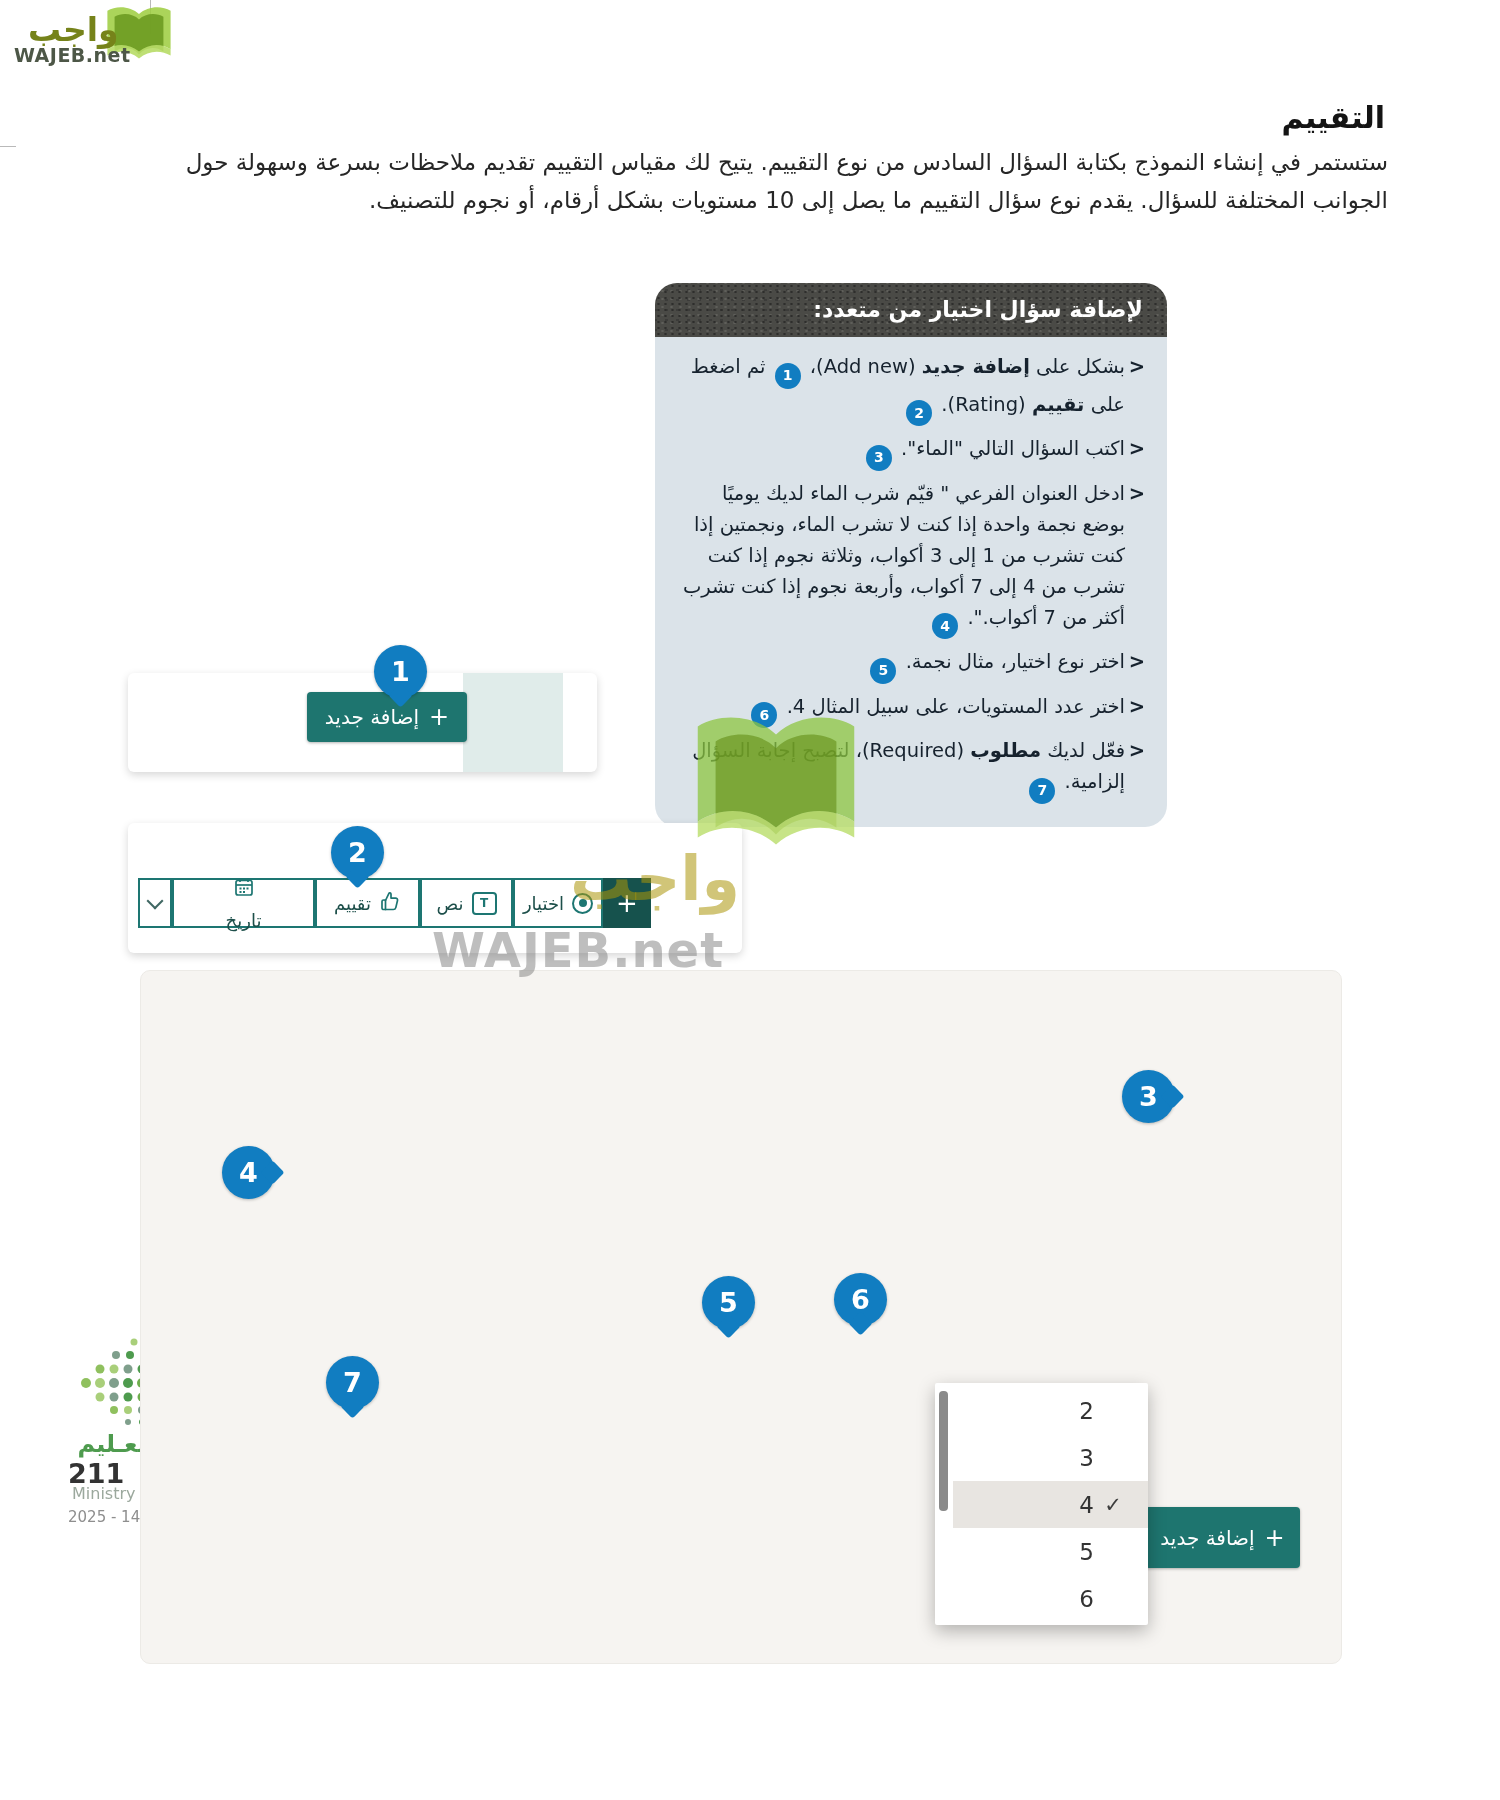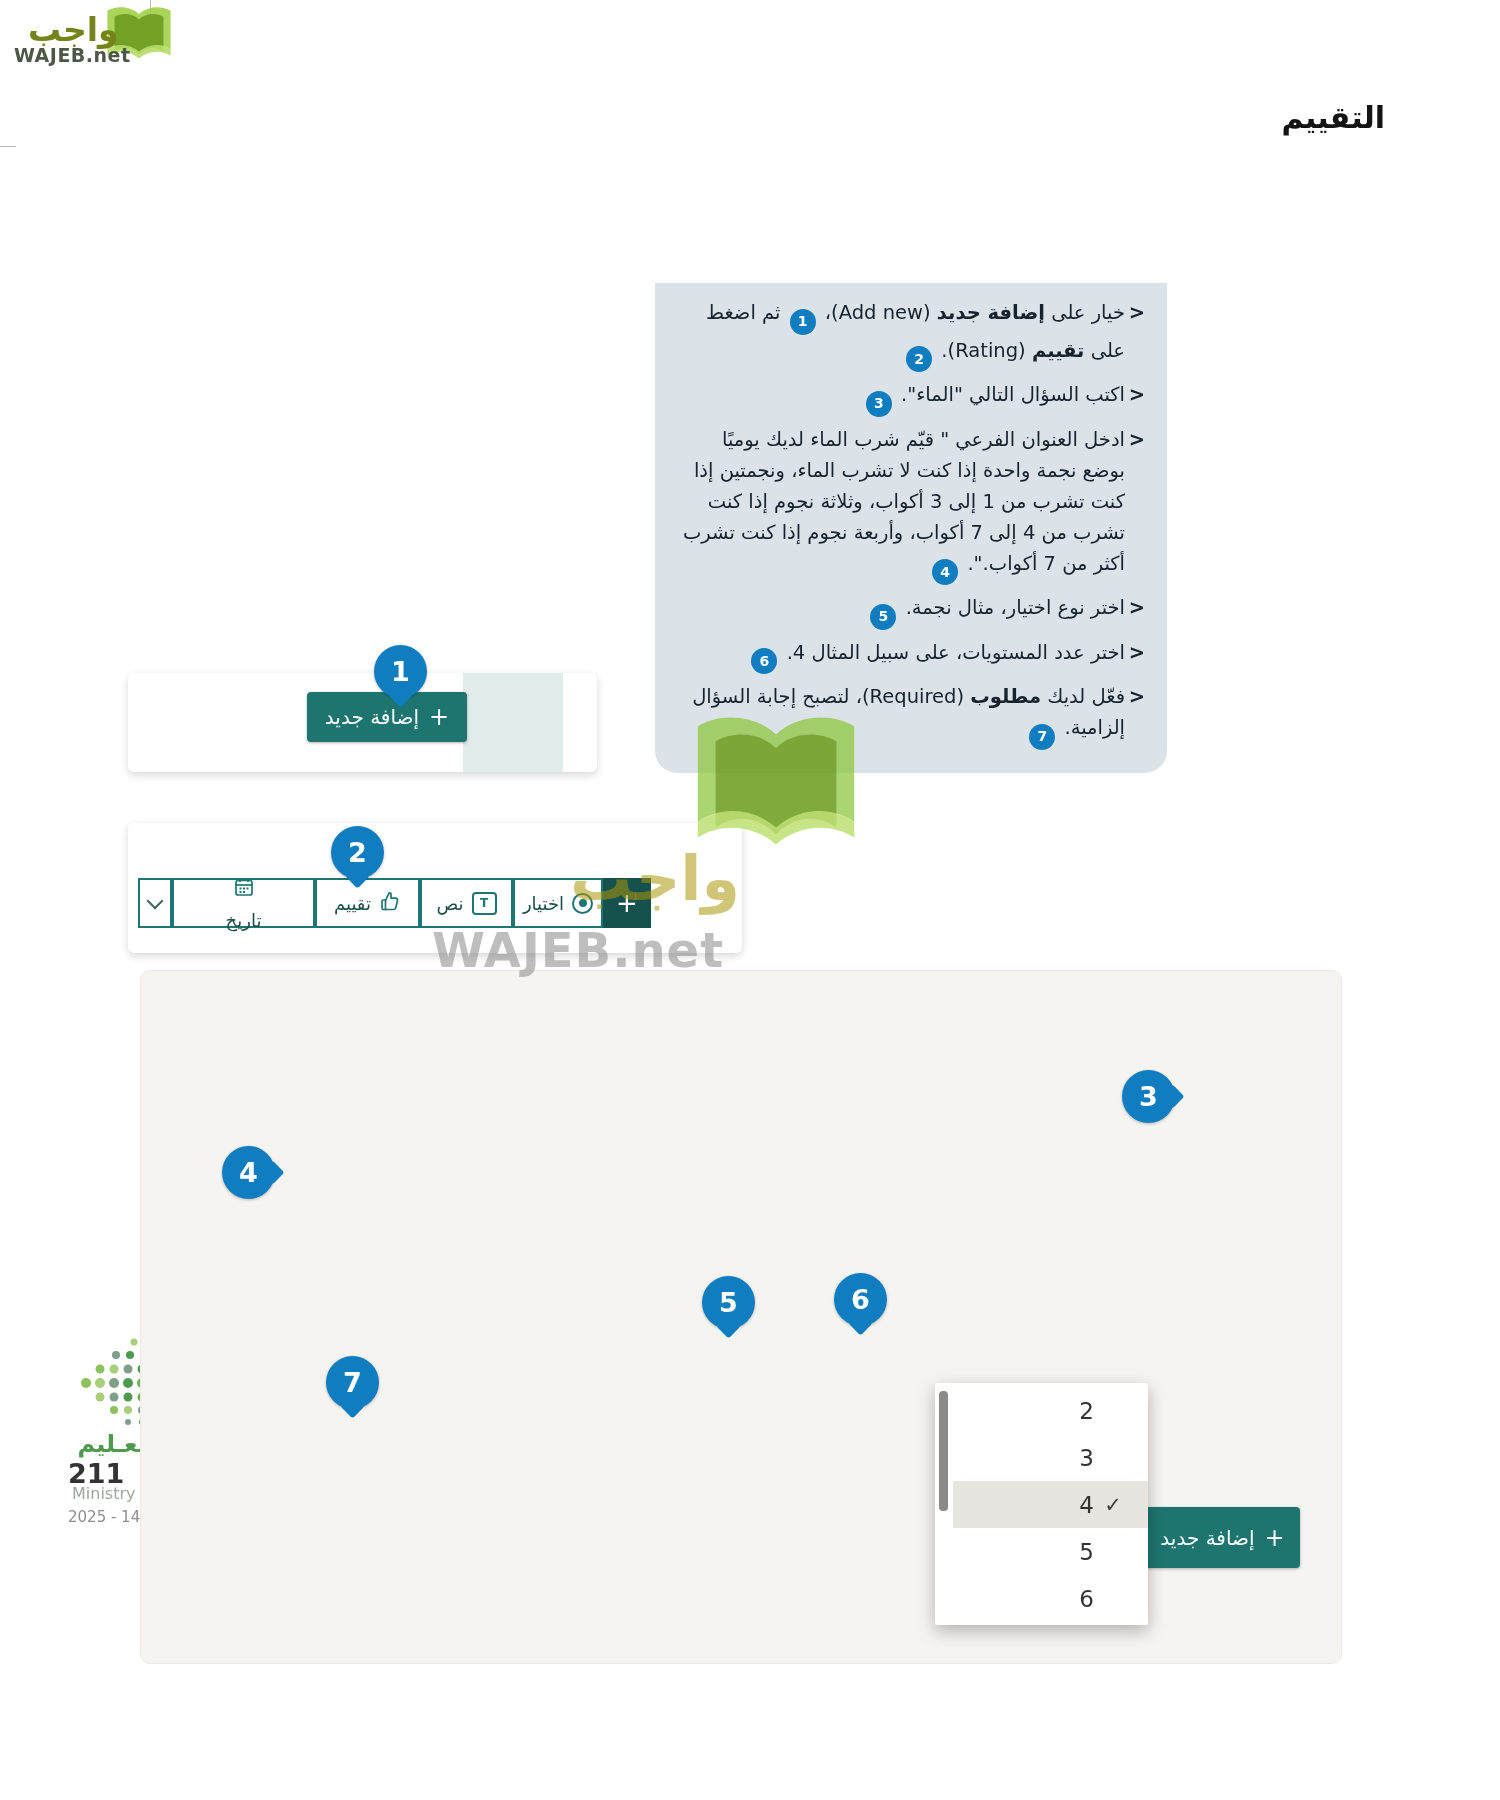--- a/index.html
+++ b/index.html
@@ -138,24 +138,26 @@
       <path d="M105,44 C90,28 62,26 44,37 L44,124 C64,110 88,113 105,131 Z" fill="#6d9b21" opacity=".9"></path>
       <path d="M105,44 C120,28 148,26 166,37 L166,124 C146,110 122,113 105,131 Z" fill="#6d9b21" opacity=".9"></path>
       <path d="M105,124 C82,104 50,102 26,118 L26,134 C50,119 82,121 105,141 Z" fill="#b7dc66" opacity=".9"></path>
       <path d="M105,124 C128,104 160,102 184,118 L184,134 C160,119 128,121 105,141 Z" fill="#b7dc66" opacity=".9"></path>
     </svg>
   </div>
   <div class="abs logo-ar">واجب</div>
   <div class="abs logo-latin">WAJEB.net</div>
 
   <div class="abs page-title rtl">التقييم</div>
+  <div class="abs intro rtl">ستستمر في إنشاء النموذج بكتابة السؤال السادس من نوع التقييم. يتيح لك مقياس التقييم تقديم ملاحظات بسرعة وسهولة حول الجوانب المختلفة للسؤال. يقدم نوع سؤال التقييم ما يصل إلى 10 مستويات بشكل أرقام، أو نجوم للتصنيف.</div>
 
   <div class="abs callout">
+    <div class="callout-head rtl">لإضافة سؤال اختيار من متعدد:</div>
     <div class="callout-body rtl">
-        <div class="step"><span class="step-marker">&lt;</span><span>خيار على </span><span class="seg-b">إضافة جديد</span><span> (Add new)، </span><span class="ipin">1</span><span> ثم اضغط على </span><span class="seg-b">تقييم</span><span> (Rating). </span><span class="ipin">2</span></div>
+        <div class="step"><span class="step-marker">&lt;</span><span>بشكل على </span><span class="seg-b">إضافة جديد</span><span> (Add new)، </span><span class="ipin">1</span><span> ثم اضغط على </span><span class="seg-b">تقييم</span><span> (Rating). </span><span class="ipin">2</span></div>
         <div class="step"><span class="step-marker">&lt;</span><span>اكتب السؤال التالي "الماء". </span><span class="ipin">3</span></div>
         <div class="step"><span class="step-marker">&lt;</span><span>ادخل العنوان الفرعي " قيّم شرب الماء لديك يوميًا بوضع نجمة واحدة إذا كنت لا تشرب الماء، ونجمتين إذا كنت تشرب من 1 إلى 3 أكواب، وثلاثة نجوم إذا كنت تشرب من 4 إلى 7 أكواب، وأربعة نجوم إذا كنت تشرب أكثر من 7 أكواب.". </span><span class="ipin">4</span></div>
         <div class="step"><span class="step-marker">&lt;</span><span>اختر نوع اختيار، مثال نجمة. </span><span class="ipin">5</span></div>
         <div class="step"><span class="step-marker">&lt;</span><span>اختر عدد المستويات، على سبيل المثال 4. </span><span class="ipin">6</span></div>
         <div class="step"><span class="step-marker">&lt;</span><span>فعّل لديك </span><span class="seg-b">مطلوب</span><span> (Required)، لتصبح إجابة السؤال إلزامية. </span><span class="ipin">7</span></div>
       </div>
   </div>
 
   <div class="abs shot1">
     <div class="shot1-strip"></div>

